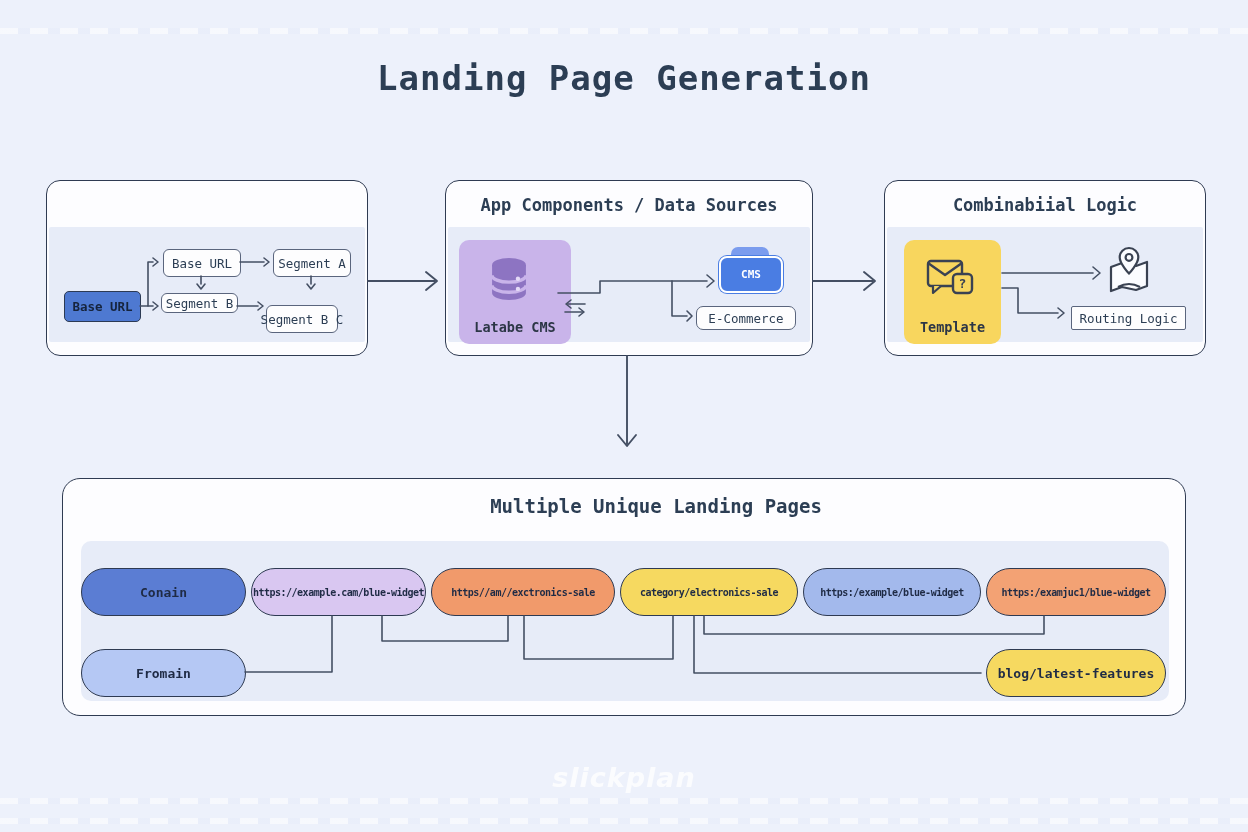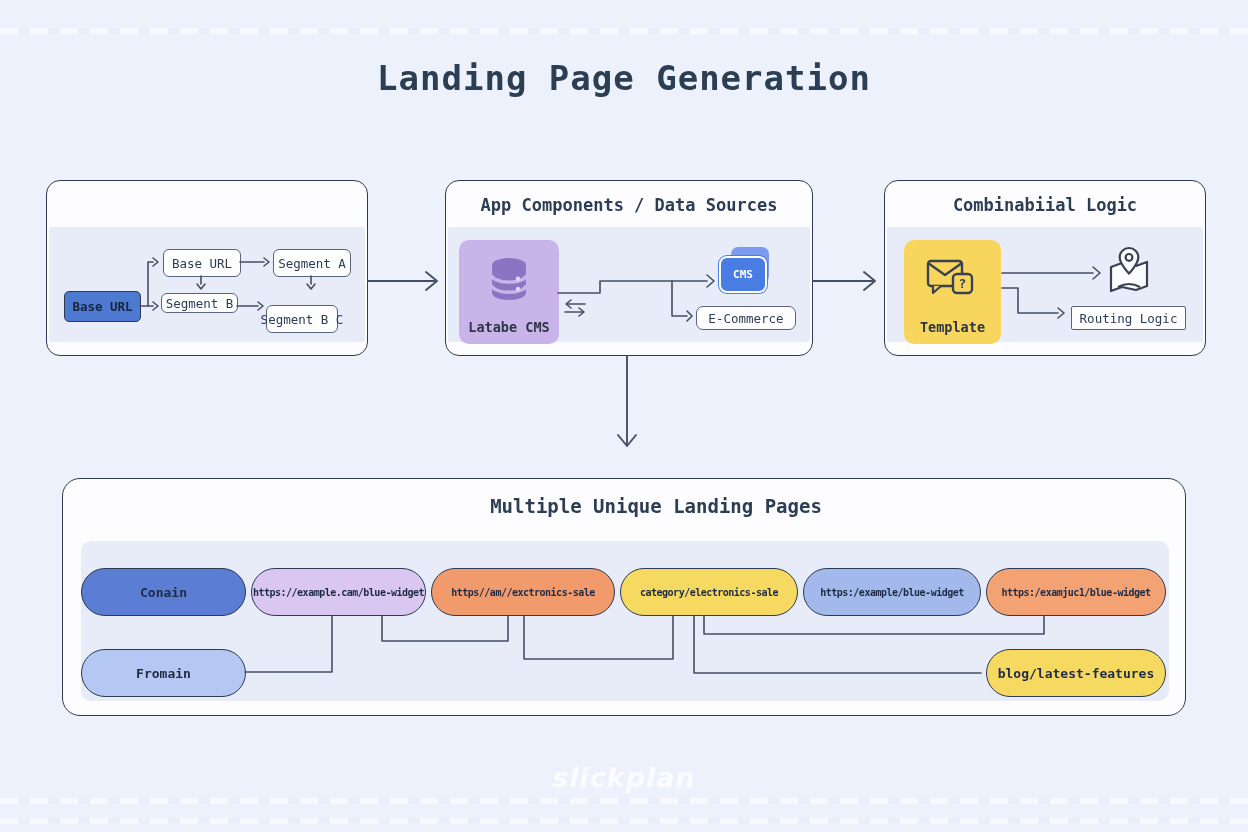--- a/index.html
+++ b/index.html
@@ -25,21 +25,21 @@
   .bigbox{position:absolute;background:#fdfdff;border:1.8px solid #2f3b52;border-radius:18px;box-sizing:border-box;}
   .bigbox-title{position:absolute;left:0;top:16px;width:100%;text-align:center;
     font-size:19px;font-weight:700;color:#2c3e54;padding-left:32px;}
   .bigpanel{position:absolute;left:18px;top:62px;width:1088px;height:160px;background:#e7ecf8;border-radius:10px;}
   .pill{position:absolute;height:48px;border:1.6px solid #2e3a52;border-radius:24px;box-sizing:border-box;
     display:flex;align-items:center;justify-content:center;color:#1f2b45;white-space:nowrap;overflow:hidden;}
   .pill.lbl{font-size:13px;font-weight:700;}
   .pill.url{font-size:10px;letter-spacing:-0.5px;font-weight:700;}
   .cms-wrap{position:absolute;width:52px;height:48px;}
   .cms-back{position:absolute;left:12px;top:0;width:38px;height:36px;background:#7b9cee;border-radius:7px;}
-  .cms-front{position:absolute;left:0;top:9px;width:48px;height:37px;background:#4a7de3;border:2px solid #ffffff;
+  .cms-front{position:absolute;left:0;top:9px;width:64px;height:37px;background:#4a7de3;border:2px solid #ffffff;
     border-radius:8px;box-sizing:border-box;box-shadow:0 0 0 1px #4a7de3;
     display:flex;align-items:center;justify-content:center;color:#fff;font-size:11px;font-weight:700;}
   .overlay{position:absolute;left:0;top:0;width:1248px;height:832px;pointer-events:none;z-index:5;}
   .watermark{position:absolute;left:0;top:762px;width:100%;text-align:center;
     font-family:"DejaVu Sans","Liberation Sans",sans-serif;font-style:italic;font-weight:700;
     font-size:27px;letter-spacing:1px;color:#ffffff;opacity:.8;}
 </style>
 </head>
 <body>
 
@@ -57,21 +57,21 @@
     <div class="node" style="left:116px;top:68px;width:78px;height:28px">Base URL</div>
     <div class="node" style="left:226px;top:68px;width:78px;height:28px">Segment A</div>
     <div class="node" style="left:114px;top:112px;width:77px;height:20px">Segment B</div>
     <div class="node" style="left:219px;top:124px;width:72px;height:28px">Segment B C</div>
   </section>
 
   <section class="tbox" style="left:445px;top:180px;width:368px;height:176px">
     <div class="tbox-panel"></div>
     <div class="tbox-title">App Components / Data Sources</div>
 
-    <div class="card" style="left: 13px; top: 59px; width: 100px; height: 104px; background: rgb(201, 180, 234);">
+    <div class="card" style="left: 13px; top: 59px; width: 100px; height: 104px; background: rgb(201, 180, 234); padding-left: 12px;">
       <svg width="58" height="58" viewBox="0 0 24 24" style="position:absolute;left:21px;top:10px">
         <ellipse cx="12" cy="6.2" rx="7" ry="2.9" fill="#8d74c2"></ellipse>
         <path d="M5 6.2 v11.6 c0 1.6 3.1 2.9 7 2.9 s7 -1.3 7 -2.9 V6.2" fill="#8d74c2"></path>
         <path d="M5 10.4 c0 1.6 3.1 2.9 7 2.9 s7 -1.3 7 -2.9" fill="none" stroke="#c9b4ea" stroke-width="1.4"></path>
         <path d="M5 14.6 c0 1.6 3.1 2.9 7 2.9 s7 -1.3 7 -2.9" fill="none" stroke="#c9b4ea" stroke-width="1.4"></path>
         <circle cx="15.7" cy="11.9" r="0.9" fill="#e4d9f6"></circle>
         <circle cx="15.7" cy="16.1" r="0.9" fill="#e4d9f6"></circle>
       </svg>
       <div class="card-label">Latabe CMS</div>
     </div>

